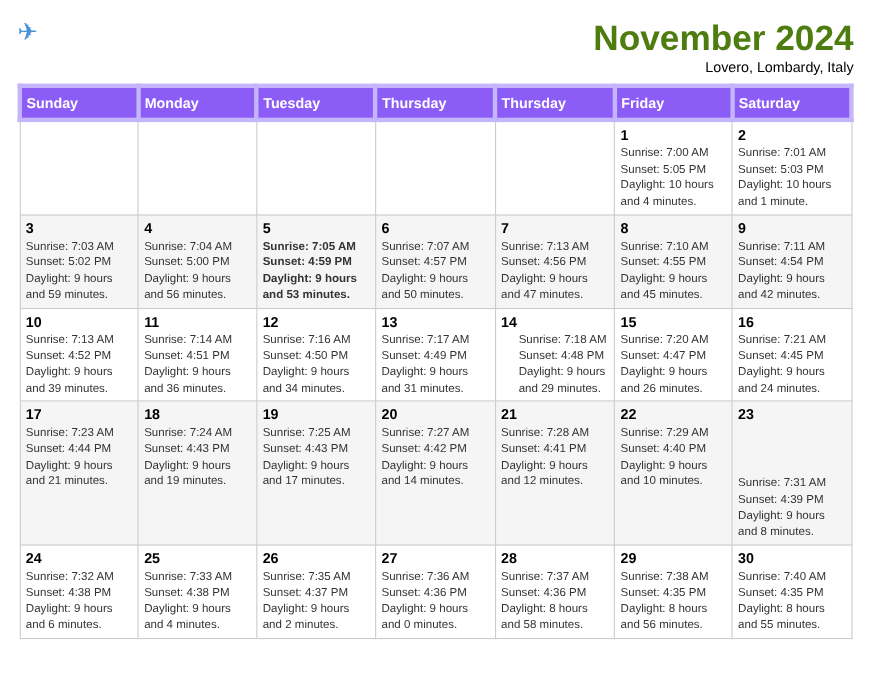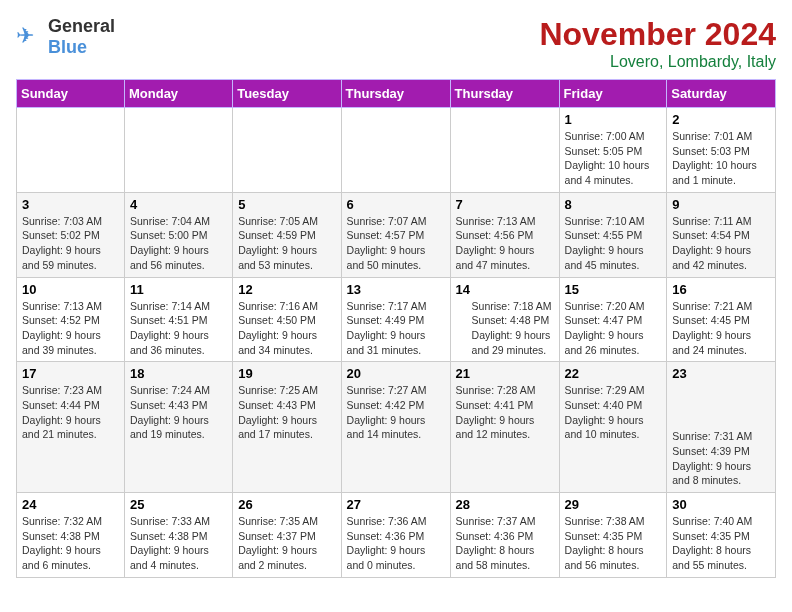--- a/index.html
+++ b/index.html
@@ -24,37 +24,37 @@
     .logo-icon {
       width: 28px;
       height: 28px;
     }
     .title-section {
       text-align: right;
     }
     .month-title {
       font-size: 32px;
       font-weight: bold;
-      color: #b91c1c;
+      color: #4d7c0f;
     }
     .location-subtitle {
-      font-size: 16px;
-      color: #15803d;
+      font-size: 13px;
+      color: #000000;
     }
     .calendar-table {
       width: 100%;
       border-collapse: collapse;
       font-size: 11px;
     }
     .calendar-table thead tr th {
-      background-color: #a21caf;
+      background-color: #8b5cf6;
       color: #fff;
       padding: 6px 4px;
       text-align: left;
-      border: 1px solid #c4b5fd;
+      border: 4px solid #c4b5fd;
       font-size: 13px;
     }
     .calendar-table tbody tr td {
       border: 1px solid #ccc;
       vertical-align: top;
       padding: 4px 5px;
       width: 113px;
       min-height: 80px;
       background: #fff;
     }
@@ -77,24 +77,20 @@
     }
   </style>
 </head>
 <body>
 
 <div class="header-section">
   <div class="logo">
     <svg class="logo-icon" viewBox="0 0 28 28" xmlns="http://www.w3.org/2000/svg">
       <text x="0" y="20" font-size="22" fill="#4a90d9">✈</text>
     </svg>
-    <div>
-      <span style="font-size:18px;font-weight:bold;color:#333;">General</span><br>
-      <span style="font-size:18px;font-weight:bold;color:#4a90d9;">Blue</span>
-    </div>
   </div>
   <div class="title-section">
     <div class="month-title">November 2024</div>
     <div class="location-subtitle">Lovero, Lombardy, Italy</div>
   </div>
 </div>
 
 <table class="calendar-table">
   <thead>
     <tr>
@@ -139,21 +135,21 @@
         </td>
         <td>
           <span class="day-number">4</span>
           <div class="day-info" style="white-space: pre-line;">Sunrise: 7:04 AM
 Sunset: 5:00 PM
 Daylight: 9 hours
 and 56 minutes.</div>
         </td>
         <td>
           <span class="day-number">5</span>
-          <div class="day-info" style="white-space: pre-line;">Sunrise: 7:05 AM
+          <div class="day-info" style="white-space: pre-line; font-weight: bold;">Sunrise: 7:05 AM
 Sunset: 4:59 PM
 Daylight: 9 hours
 and 53 minutes.</div>
         </td>
         <td>
           <span class="day-number">6</span>
           <div class="day-info" style="white-space: pre-line;">Sunrise: 7:07 AM
 Sunset: 4:57 PM
 Daylight: 9 hours
 and 50 minutes.</div>

